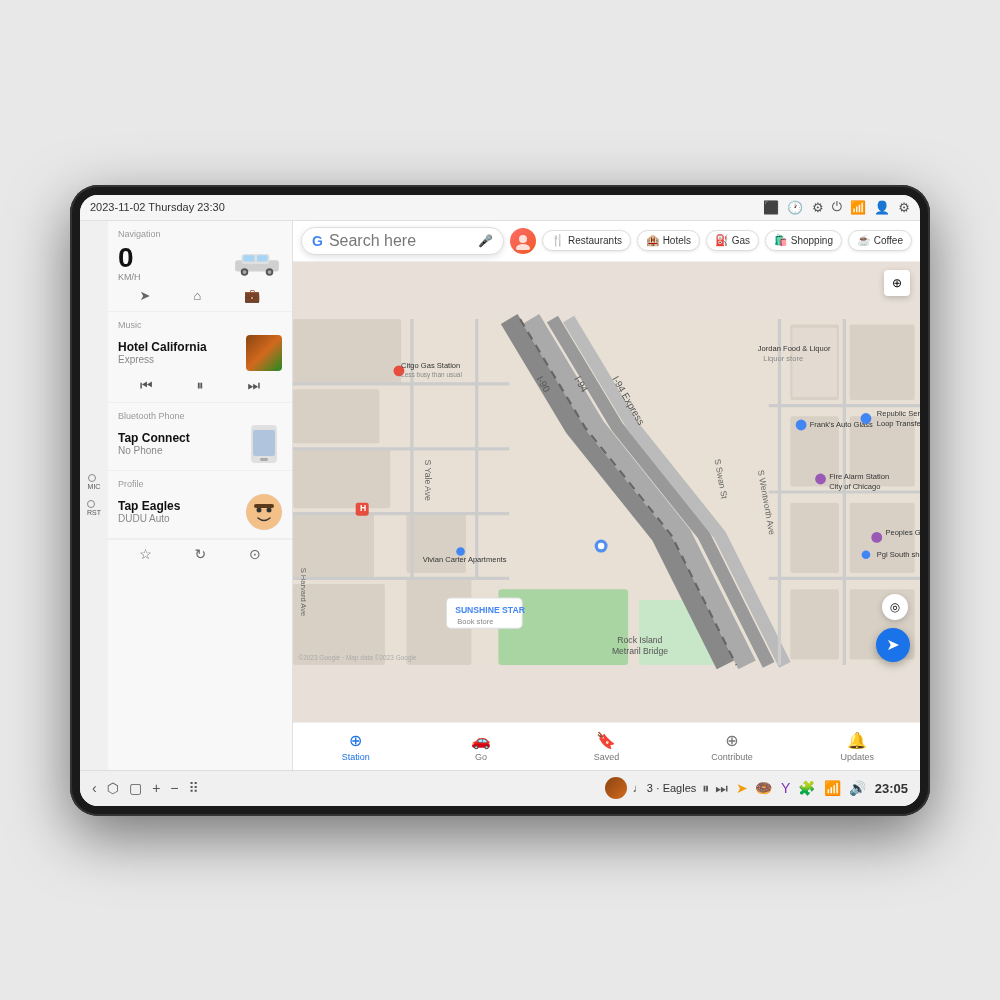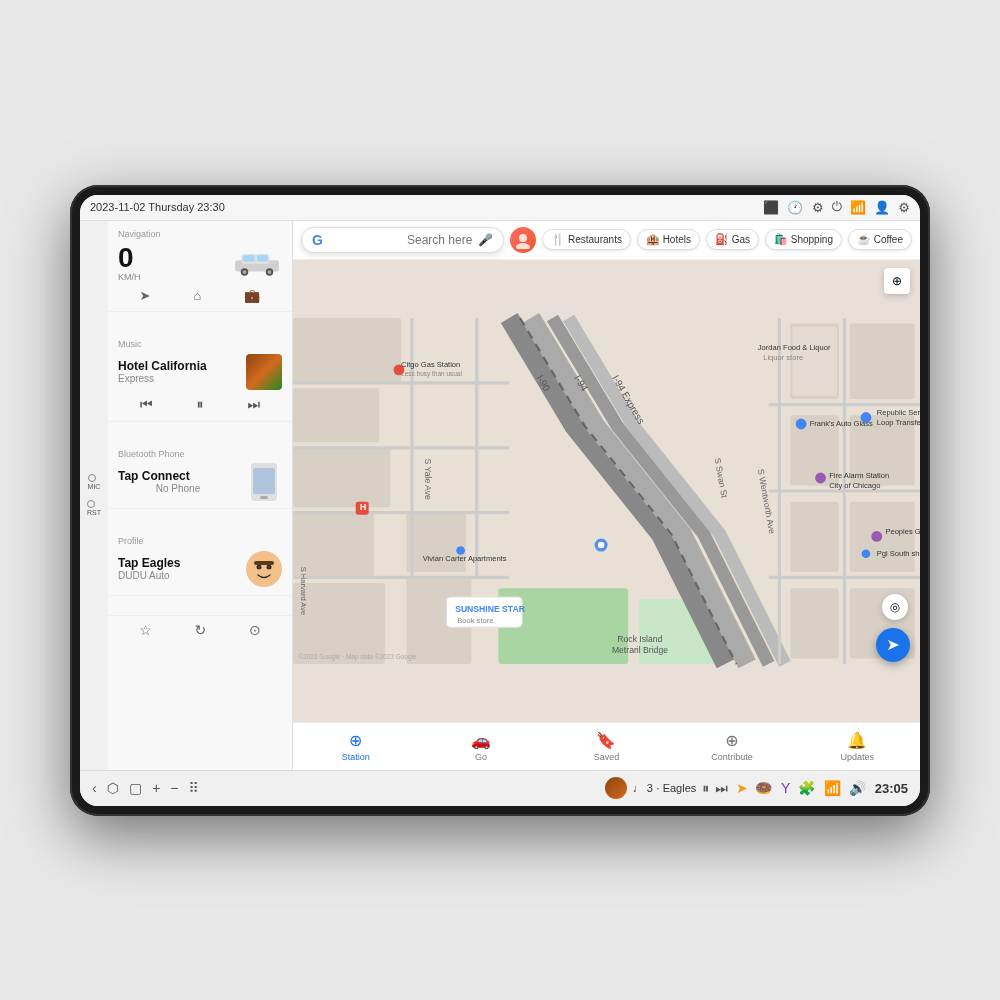--- a/index.html
+++ b/index.html
@@ -88,21 +88,20 @@
     }
 
     
     .left-panel {
       width: 185px;
       background: #f8f8f8;
       display: flex;
       flex-direction: column;
       border-right: 1px solid #e0e0e0;
       overflow-y: auto;
-      gap: 19px;
     }
 
     .panel-section {
       padding: 8px 10px;
       border-bottom: 1px solid #eee;
     }
 
     .section-label {
       font-size: 9px;
       color: #999;
@@ -207,21 +206,20 @@
 
     .bt-title {
       font-size: 12px;
       font-weight: 600;
       color: #111;
     }
 
     .bt-status {
       font-size: 10px;
       color: #888;
-      text-align: center;
     }
 
     .phone-icon-img {
       width: 36px;
       height: 36px;
       flex-shrink: 0;
       display: flex;
       align-items: center;
       justify-content: center;
       font-size: 22px;
@@ -306,24 +304,23 @@
       box-shadow: 0 2px 6px rgba(0,0,0,0.12);
     }
 
     .google-g {
       font-size: 14px;
       font-weight: bold;
       color: #4285F4;
     }
 
     .search-text {
-      font-size: 12px;
+      font-size: 16px;
       color: #777;
       flex: 1;
-      text-align: right;
     }
 
     .mic-btn {
       font-size: 12px;
       color: #555;
     }
 
     .user-avatar-circle {
       width: 26px;
       height: 26px;

